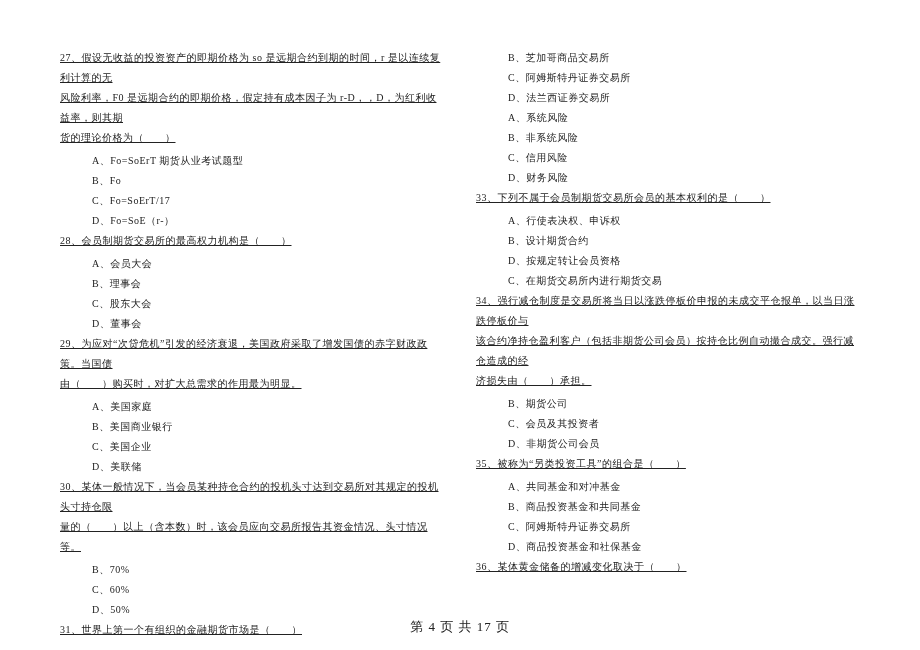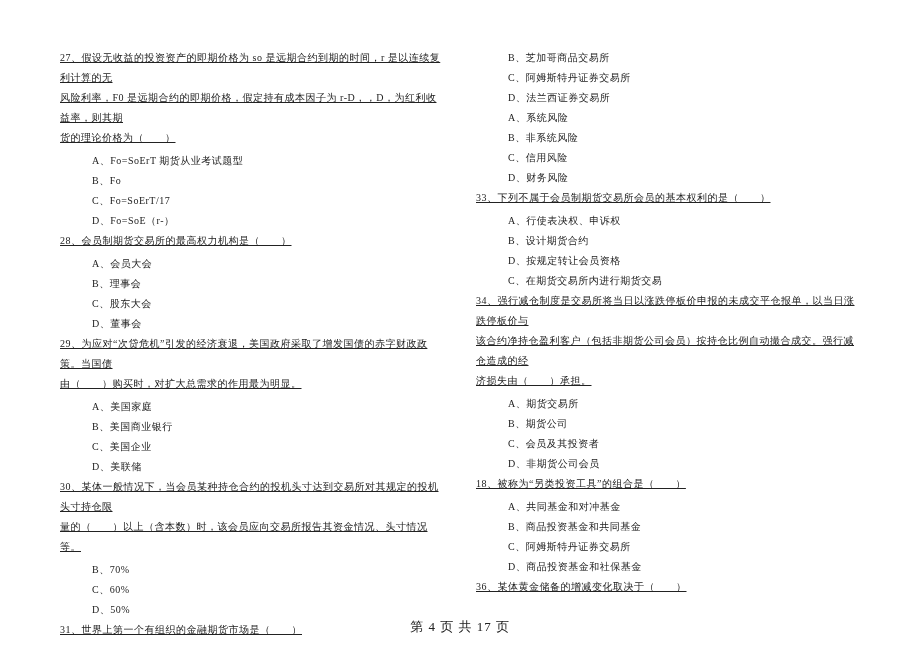--- a/index.html
+++ b/index.html
@@ -103,27 +103,26 @@
     <div class="opt">A、行使表决权、申诉权</div>
     <div class="opt">B、设计期货合约</div>
     <div class="opt">D、按规定转让会员资格</div>
     <div class="opt">C、在期货交易所内进行期货交易</div>
 
     <div class="q">
       <span class="q-text">34、强行减仓制度是交易所将当日以涨跌停板价申报的未成交平仓报单，以当日涨跌停板价与</span>
       <span class="q-text">该合约净持仓盈利客户（包括非期货公司会员）按持仓比例自动撮合成交。强行减仓造成的经</span>
       <span class="q-text">济损失由（　　）承担。</span>
     </div>
-    <div class="opt">A、期货交易所</div>
     <div class="opt">B、期货公司</div>
     <div class="opt">C、会员及其投资者</div>
     <div class="opt">D、非期货公司会员</div>
 
     <div class="q">
-      <span class="q-text">18、被称为“另类投资工具”的组合是（　　）</span>
+      <span class="q-text">35、被称为“另类投资工具”的组合是（　　）</span>
     </div>
     <div class="opt">A、共同基金和对冲基金</div>
     <div class="opt">B、商品投资基金和共同基金</div>
     <div class="opt">C、阿姆斯特丹证券交易所</div>
     <div class="opt">D、商品投资基金和社保基金</div>
 
     <div class="q">
       <span class="q-text">36、某体黄金储备的增减变化取决于（　　）</span>
     </div>
 

